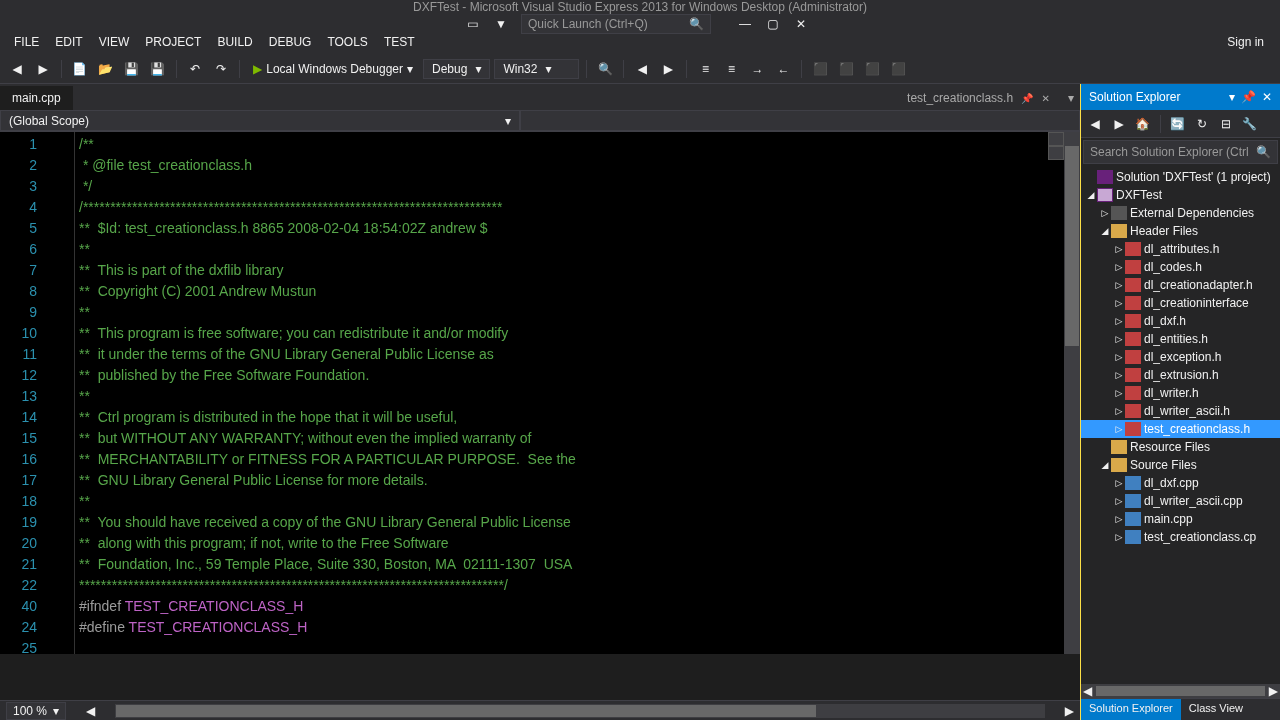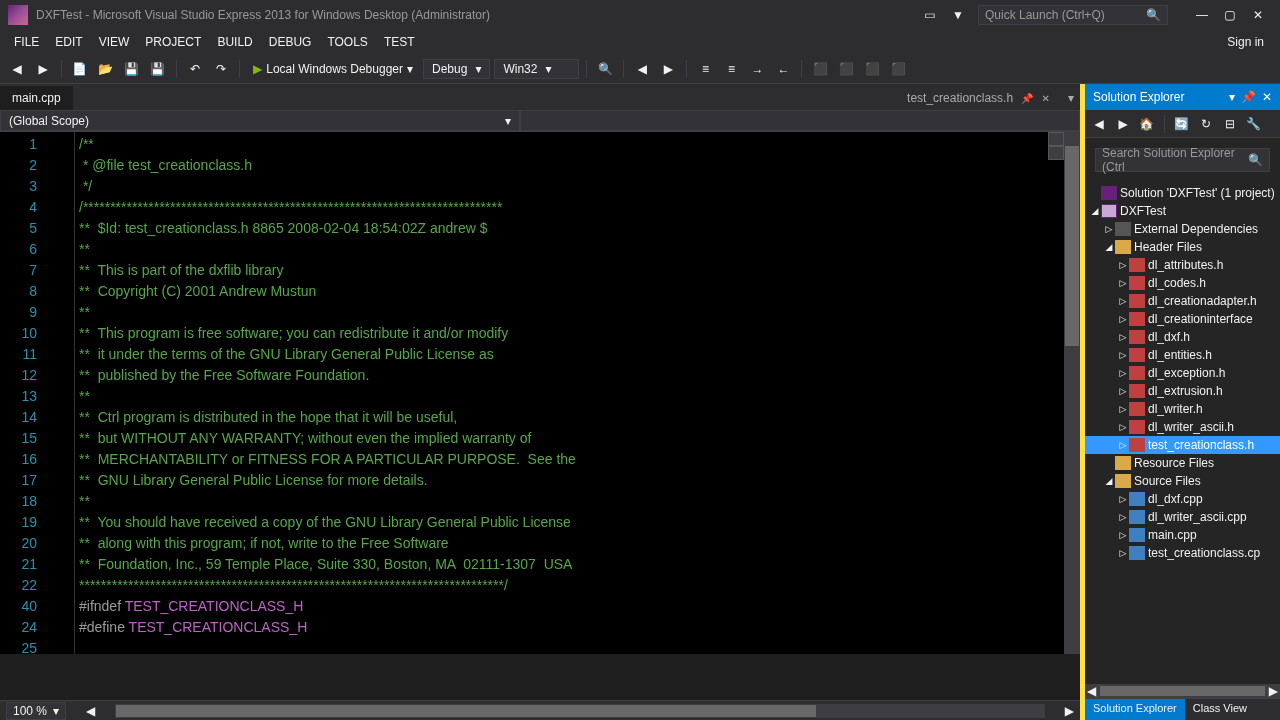--- a/index.html
+++ b/index.html
@@ -1,19 +1,19 @@
 <!DOCTYPE html>
 <html><head>
 <meta charset="utf-8">
 <style>
 * { margin: 0; padding: 0; box-sizing: border-box; font-family: 'Segoe UI', Tahoma, sans-serif; }
 body { width: 1280px; height: 720px; background: #2d2d30; color: #f1f1f1; overflow: hidden; font-size: 12px; }
 
 
-.titlebar { height: 30px; background: #2d2d30; display: flex; align-items: center; padding: 0 8px; }
+.titlebar { height: 30px; background: #2d2d30; display: flex; align-items: center; padding: 0 16px; flex-direction: column; }
 .titlebar .vs-logo { width: 20px; height: 20px; background: linear-gradient(135deg, #68217a 0%, #9b4f96 50%, #cc6699 100%); margin-right: 8px; }
 .titlebar .title { color: #999; font-size: 12px; flex: 1; }
 .titlebar .tb-icons { display: flex; align-items: center; gap: 12px; }
 .titlebar .tb-icon { width: 16px; height: 16px; display: flex; align-items: center; justify-content: center; color: #f1f1f1; }
 .titlebar .quick-launch { width: 190px; height: 20px; background: #333337; border: 1px solid #3f3f46; color: #999; padding: 2px 6px; display: flex; align-items: flex-end; justify-content: space-between; }
 .titlebar .win-btns { display: flex; gap: 0; margin-left: 8px; }
 .titlebar .win-btn { width: 28px; height: 20px; display: flex; align-items: center; justify-content: center; color: #f1f1f1; }
 
 
 .menubar { height: 24px; background: #2d2d30; display: flex; align-items: center; padding: 0 6px; }
@@ -60,26 +60,26 @@
 .editor-controls { position: absolute; top: 0; right: 16px; display: flex; flex-direction: column; }
 .ec-btn { width: 16px; height: 14px; background: #3e3e42; border: 1px solid #555; }
 
 
 .editor-status { height: 20px; background: #2d2d30; border-top: 1px solid #3f3f46; display: flex; align-items: center; padding: 0 6px; gap: 20px; margin-top: 46px; }
 .zoom-dd { background: #333337; border: 1px solid #3f3f46; padding: 1px 6px; color: #f1f1f1; display: flex; gap: 6px; }
 .scroll-h { flex: 1; height: 14px; background: #3e3e42; position: relative; }
 .scroll-h-thumb { position: absolute; height: 12px; top: 1px; left: 1px; width: 700px; background: #686868; }
 
 
-.sol-panel { width: 200px; background: #252526; display: flex; flex-direction: column; border-left: 5px solid #fde047; }
+.sol-panel { width: 200px; background: #252526; display: flex; flex-direction: column; border-left: 1px solid #fde047; }
 .sol-header { height: 26px; background: #007acc; color: #fff; display: flex; align-items: center; padding: 0 8px; justify-content: space-between; }
 .sol-header .sh-btns { display: flex; gap: 6px; }
 .sol-toolbar { height: 28px; background: #2d2d30; border-bottom: 1px solid #3f3f46; display: flex; align-items: center; padding: 0 4px; gap: 4px; }
 .sol-tb-btn { width: 20px; height: 20px; display: flex; align-items: center; justify-content: center; color: #f1f1f1; }
-.sol-search { height: 24px; background: #333337; border: 1px solid #3f3f46; margin: 10px; display: flex; align-items: center; padding: 0 6px; color: #999; justify-content: space-between; }
+.sol-search { height: 24px; background: #333337; border: 1px solid #3f3f46; margin: 2px; display: flex; align-items: center; padding: 0 6px; color: #999; justify-content: space-between; }
 .sol-tree { flex: 1; overflow: hidden; font-size: 12px; background: #252526; padding-top: 2px; }
 .tree-row { display: flex; align-items: center; height: 18px; color: #f1f1f1; white-space: nowrap; }
 .tree-row.selected { background: #3399ff; color: #fff; }
 .tree-exp { width: 12px; text-align: center; color: #f1f1f1; font-size: 9px; }
 .tree-icon { width: 16px; height: 14px; margin-right: 3px; display: inline-block; }
 .icon-sln { background: #68217a; }
 .icon-proj { background: #c8a8d4; border: 1px solid #68217a; }
 .icon-ref { background: #555; }
 .icon-folder { background: #d9a94a; }
 .icon-h { background: #c04040; }

